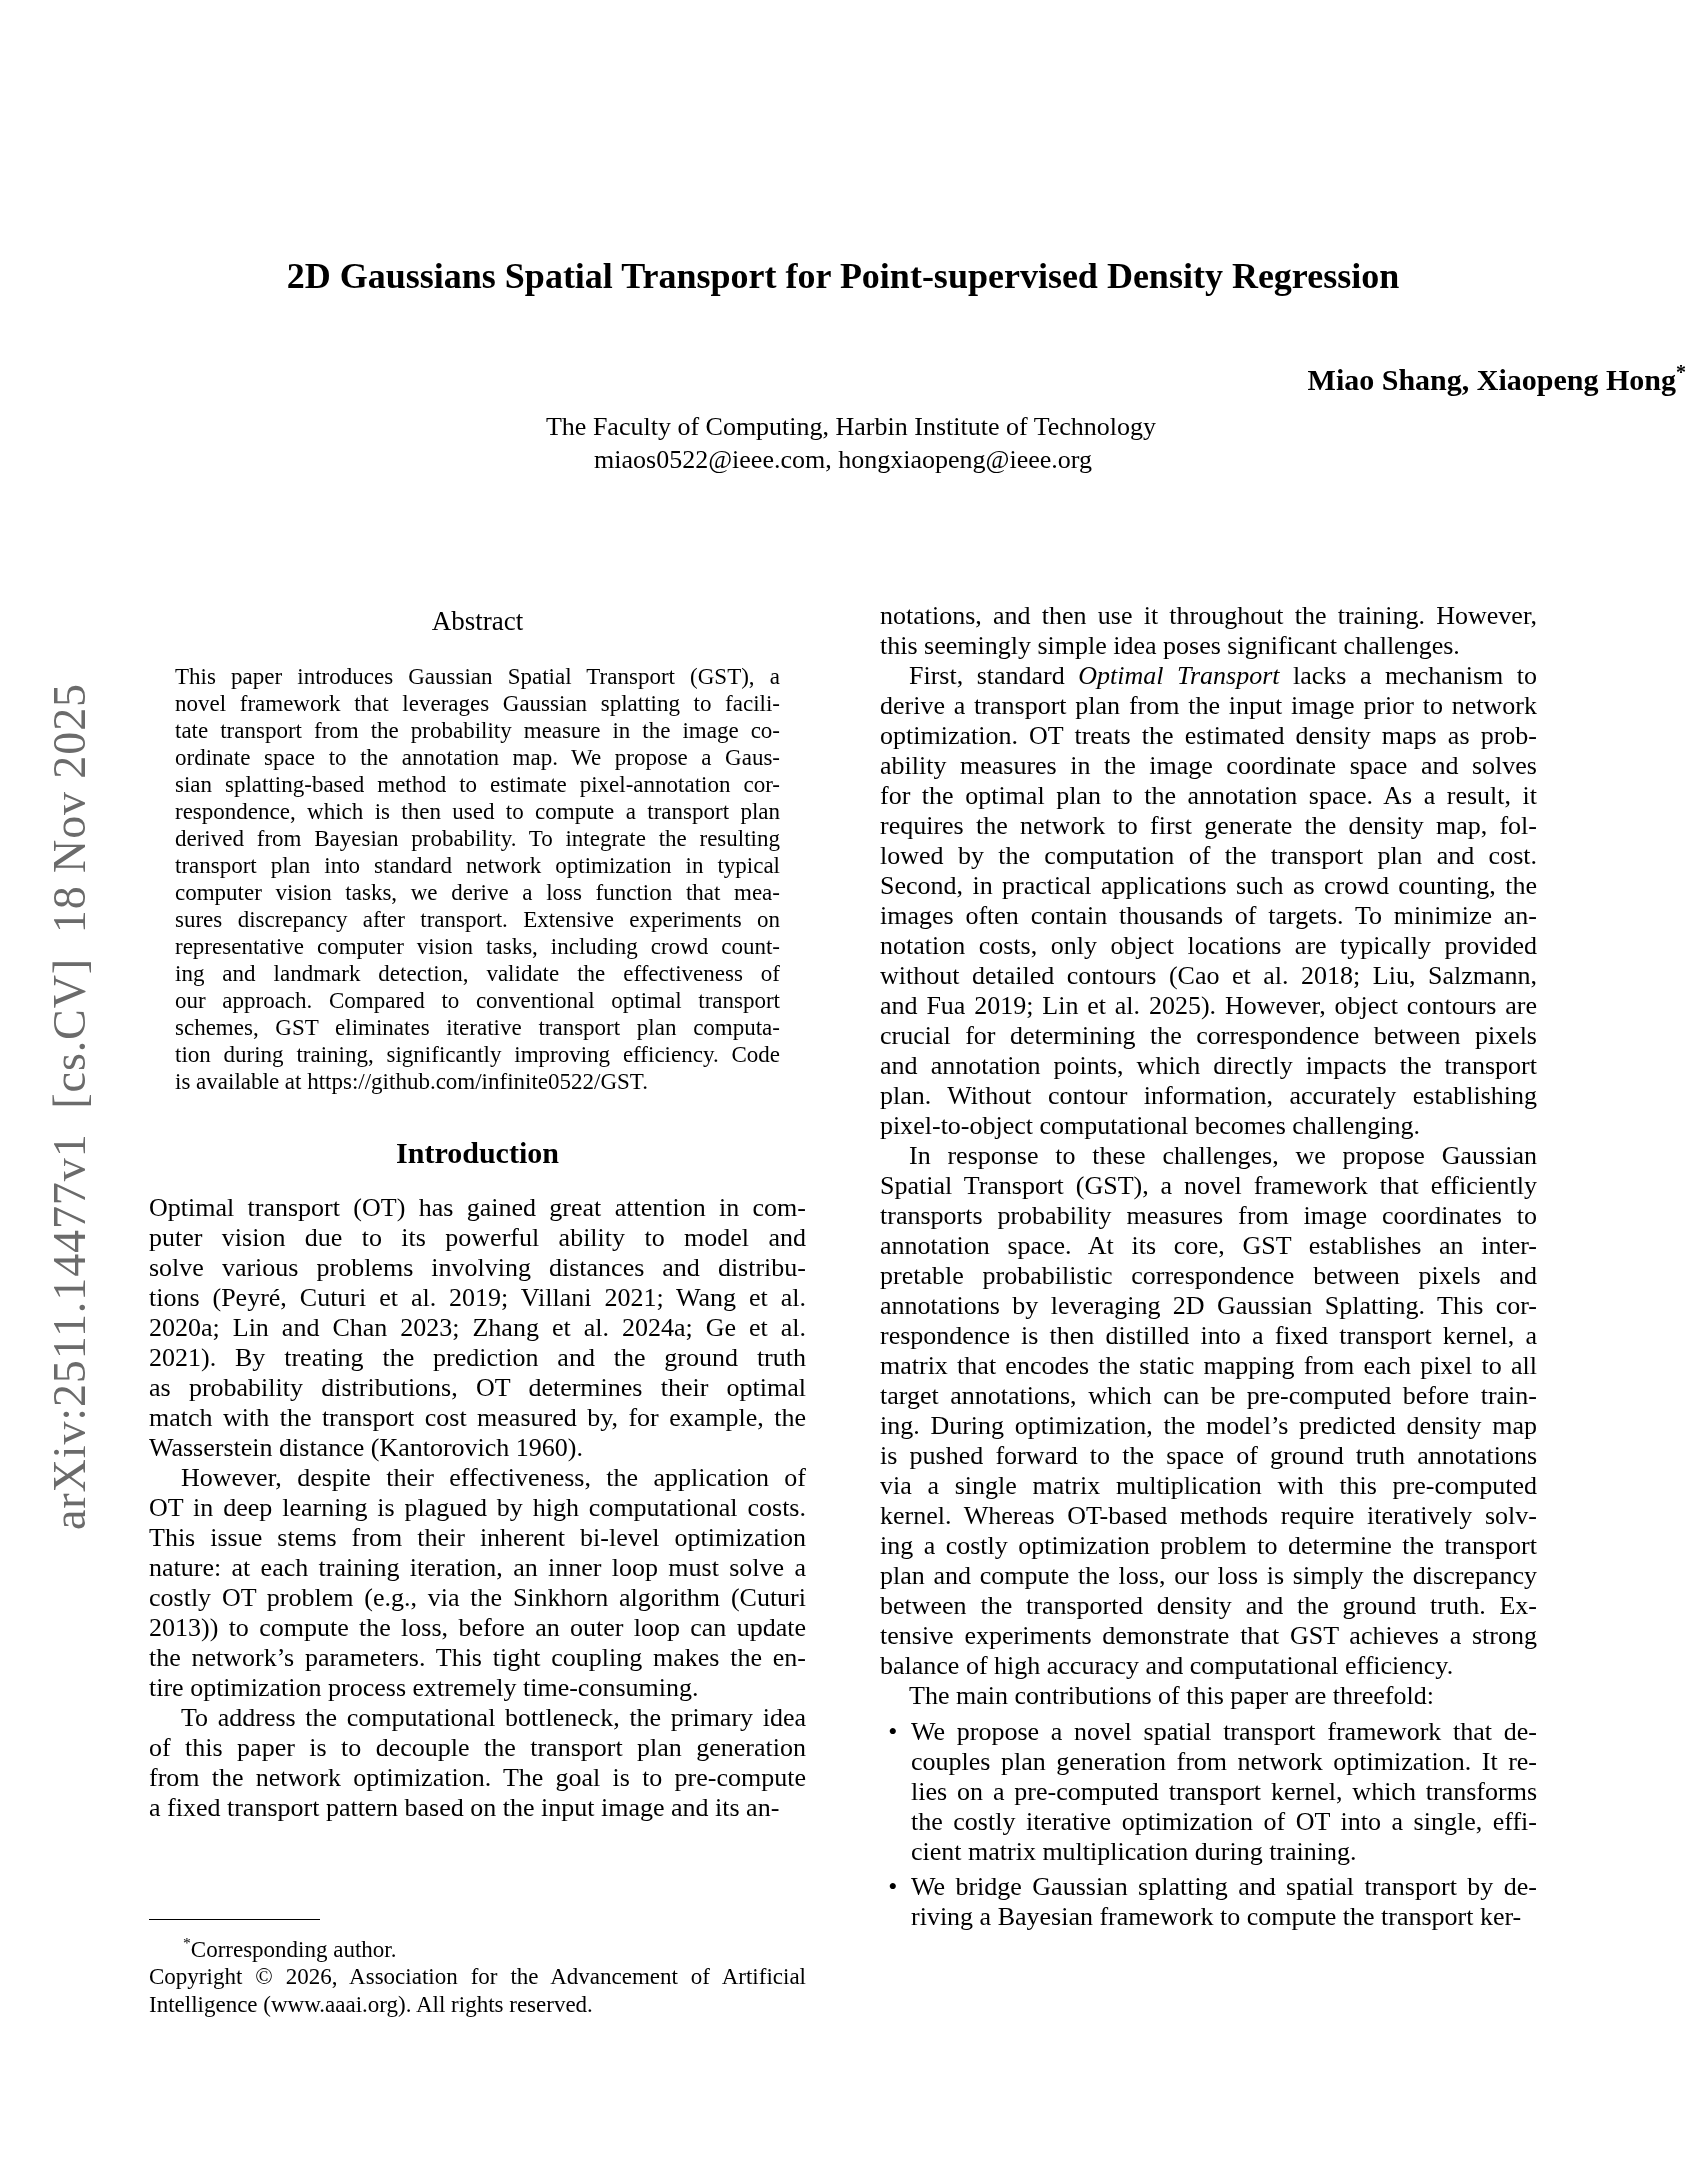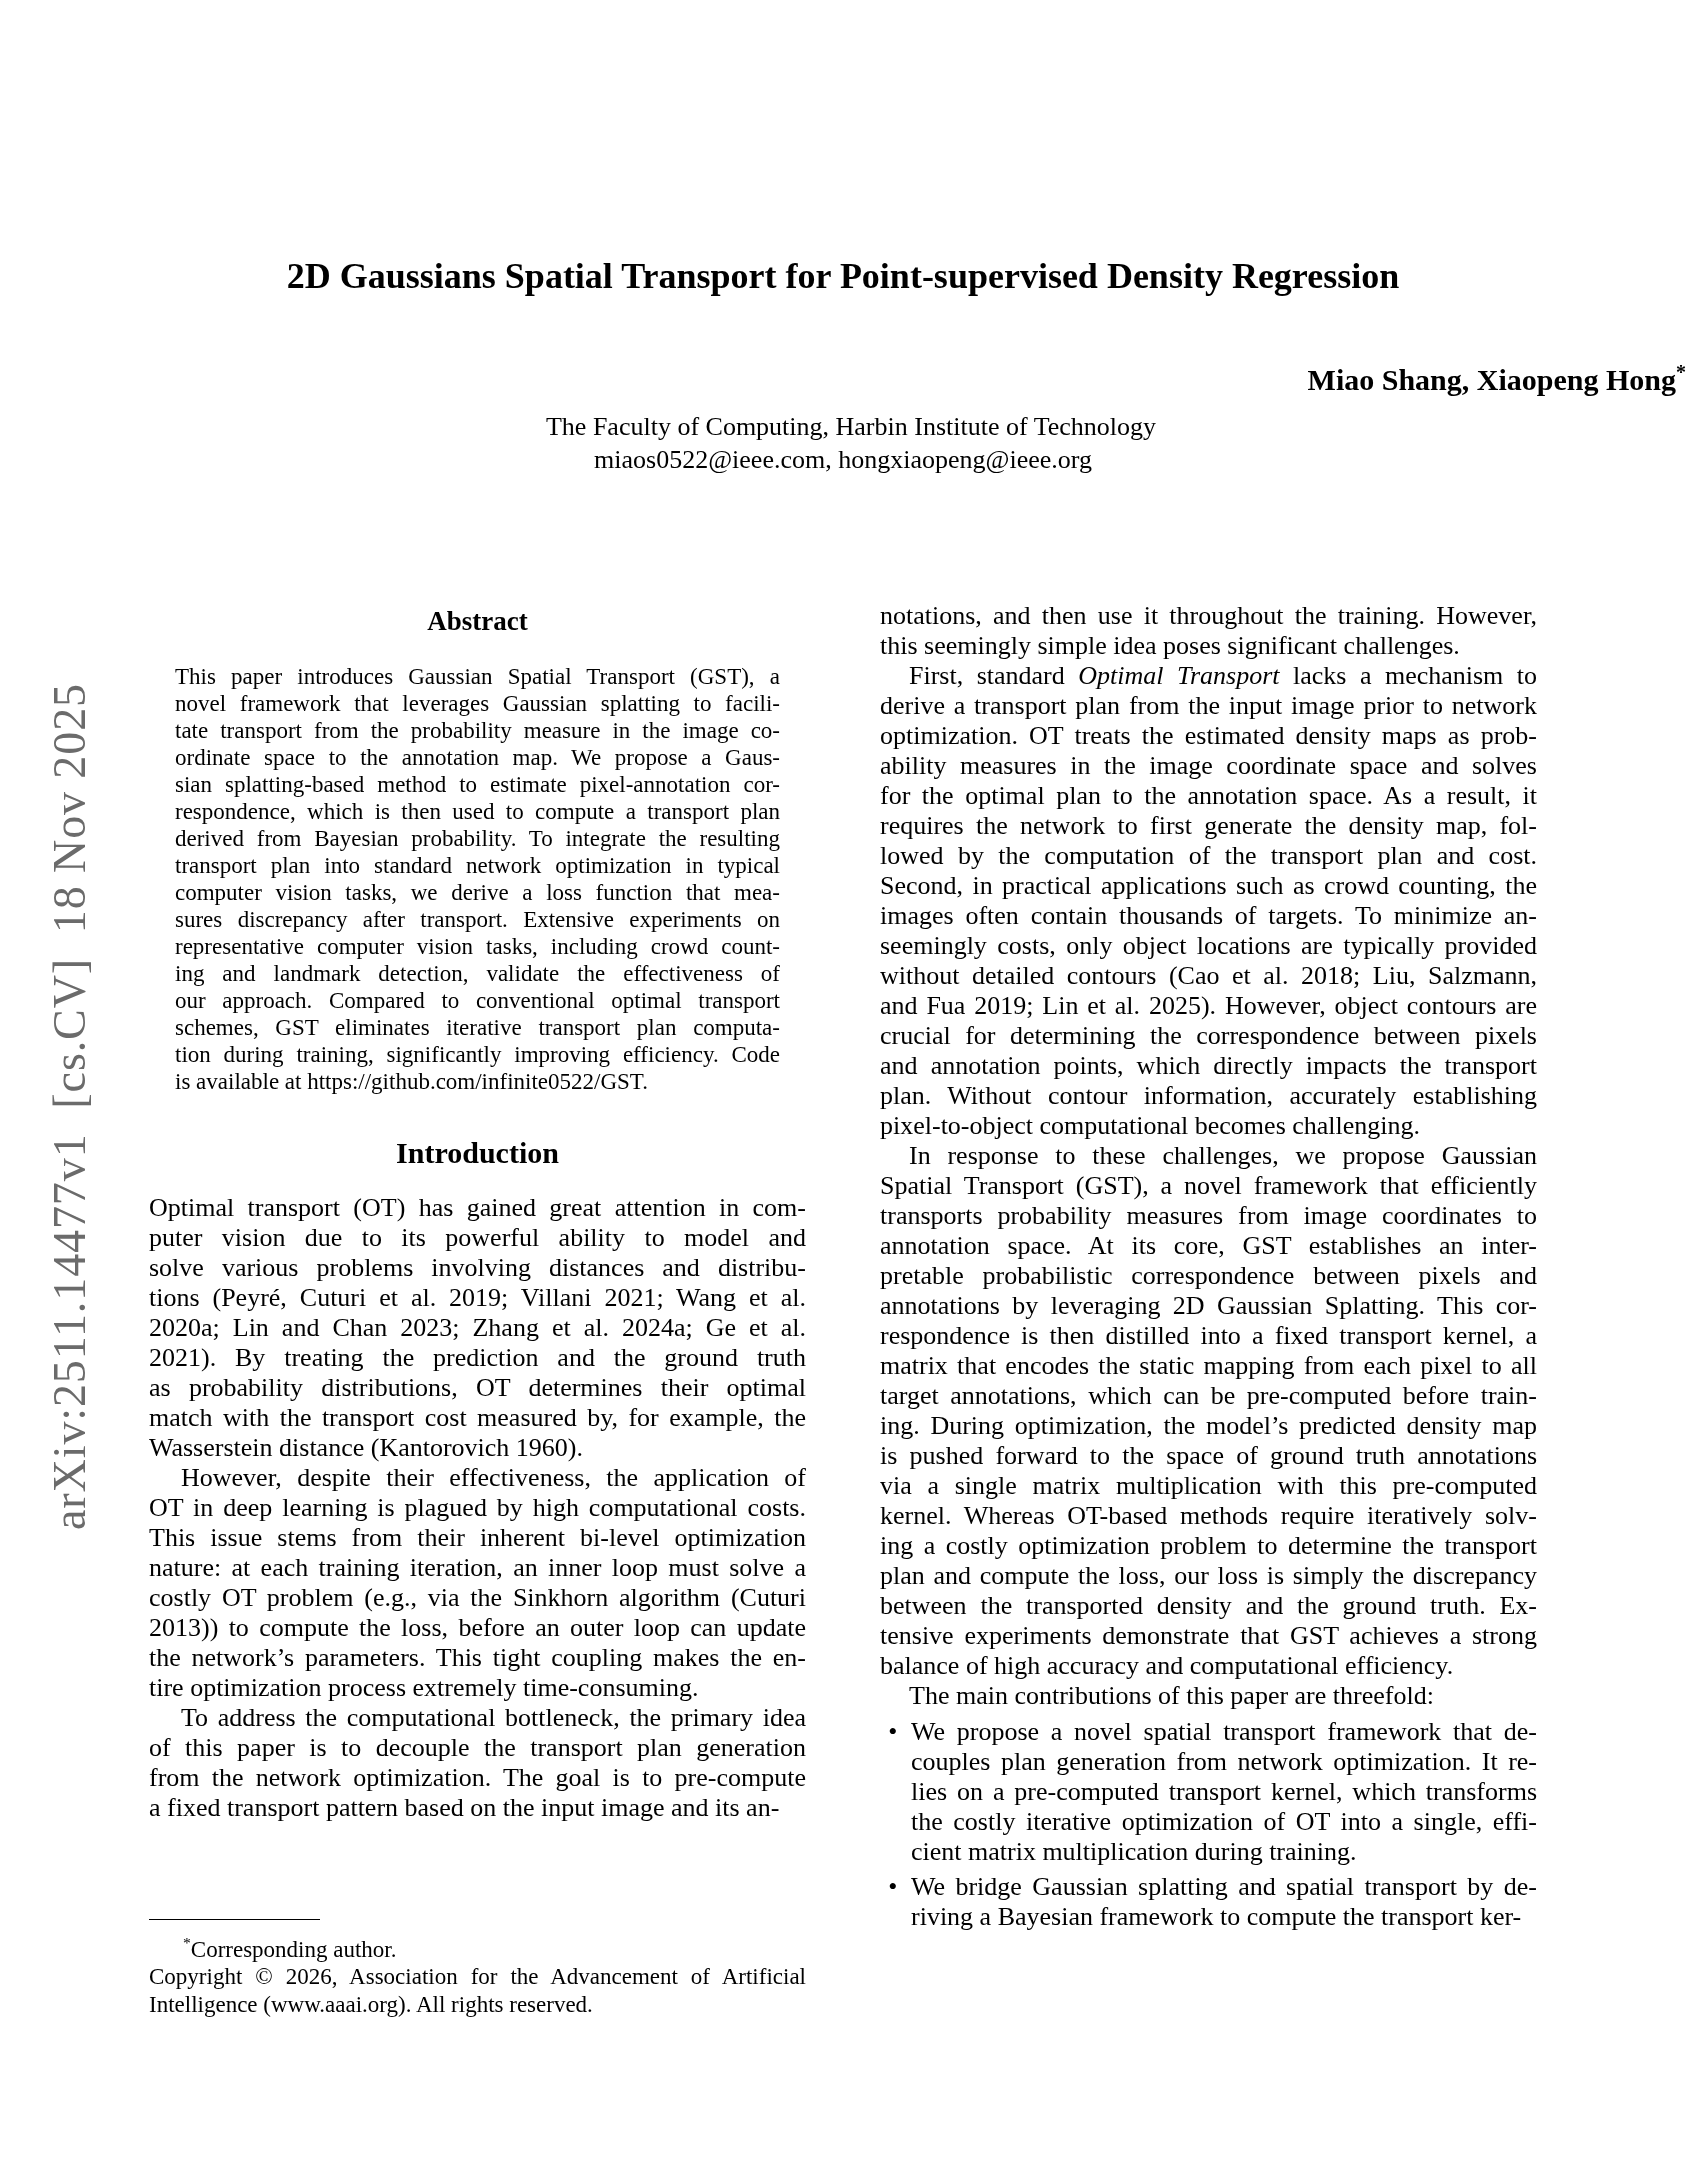--- a/index.html
+++ b/index.html
@@ -30,21 +30,21 @@
     font-size:26px; line-height:31px; text-align:center;padding-left:8px;
   }
   .emails {
     position:absolute; left:0; top:444px; width:100%;
     font-size:26px; line-height:31px; text-align:center;
   }
   
   .col { position:absolute; width:657px; }
   .col-left  { left:149px; top:606px; }
   .col-right { left:880px; top:601px; }
-  .abstract-head { font-size:27px; line-height:31px; font-weight:bold; text-align:center; margin:0 0 26px 0; }
+  .abstract-head { font-size:27px; line-height:31px; font-weight:normal; text-align:center; margin:0 0 26px 0; }
   .abstract { margin:4px 26px; font-size:23px; line-height:27px; }
   .section-head { font-size:30px; line-height:37px; font-weight:bold; text-align:center; margin:39px 0 22px 0; }
   .para { font-size:26px; line-height:30px; }
   .pline { text-align:justify; text-align-last:justify; }
   .pline.last { text-align-last:left; }
   .bullet-item { position:relative; margin-top:5.5px; padding-left:31px; font-size:26px; line-height:30px; }
   .bullet-marker { position:absolute; left:8.3px; top:0; }
   
   .footnote { position:absolute; left:149px; top:1919px; width:657px; font-size:23px; line-height:27.5px; }
   .footnote-rule { width:171px; border-top:1.8px solid #000; margin-bottom:9.2px; }
@@ -133,21 +133,21 @@
     <div class="para">
         <div class="pline" style="text-indent: 29px;">First, standard <i>Optimal Transport</i> lacks a mechanism to</div>
         <div class="pline">derive a transport plan from the input image prior to network</div>
         <div class="pline">optimization. OT treats the estimated density maps as prob-</div>
         <div class="pline">ability measures in the image coordinate space and solves</div>
         <div class="pline">for the optimal plan to the annotation space. As a result, it</div>
         <div class="pline">requires the network to first generate the density map, fol-</div>
         <div class="pline">lowed by the computation of the transport plan and cost.</div>
         <div class="pline">Second, in practical applications such as crowd counting, the</div>
         <div class="pline">images often contain thousands of targets. To minimize an-</div>
-        <div class="pline">seemingly costs, only object locations are typically provided</div>
+        <div class="pline">notation costs, only object locations are typically provided</div>
         <div class="pline">without detailed contours (Cao et al. 2018; Liu, Salzmann,</div>
         <div class="pline">and Fua 2019; Lin et al. 2025). However, object contours are</div>
         <div class="pline">crucial for determining the correspondence between pixels</div>
         <div class="pline">and annotation points, which directly impacts the transport</div>
         <div class="pline">plan. Without contour information, accurately establishing</div>
         <div class="pline last">pixel-to-object computational becomes challenging.</div>
       </div>
     <div class="para">
         <div class="pline" style="text-indent: 29px;">In response to these challenges, we propose Gaussian</div>
         <div class="pline">Spatial Transport (GST), a novel framework that efficiently</div>

